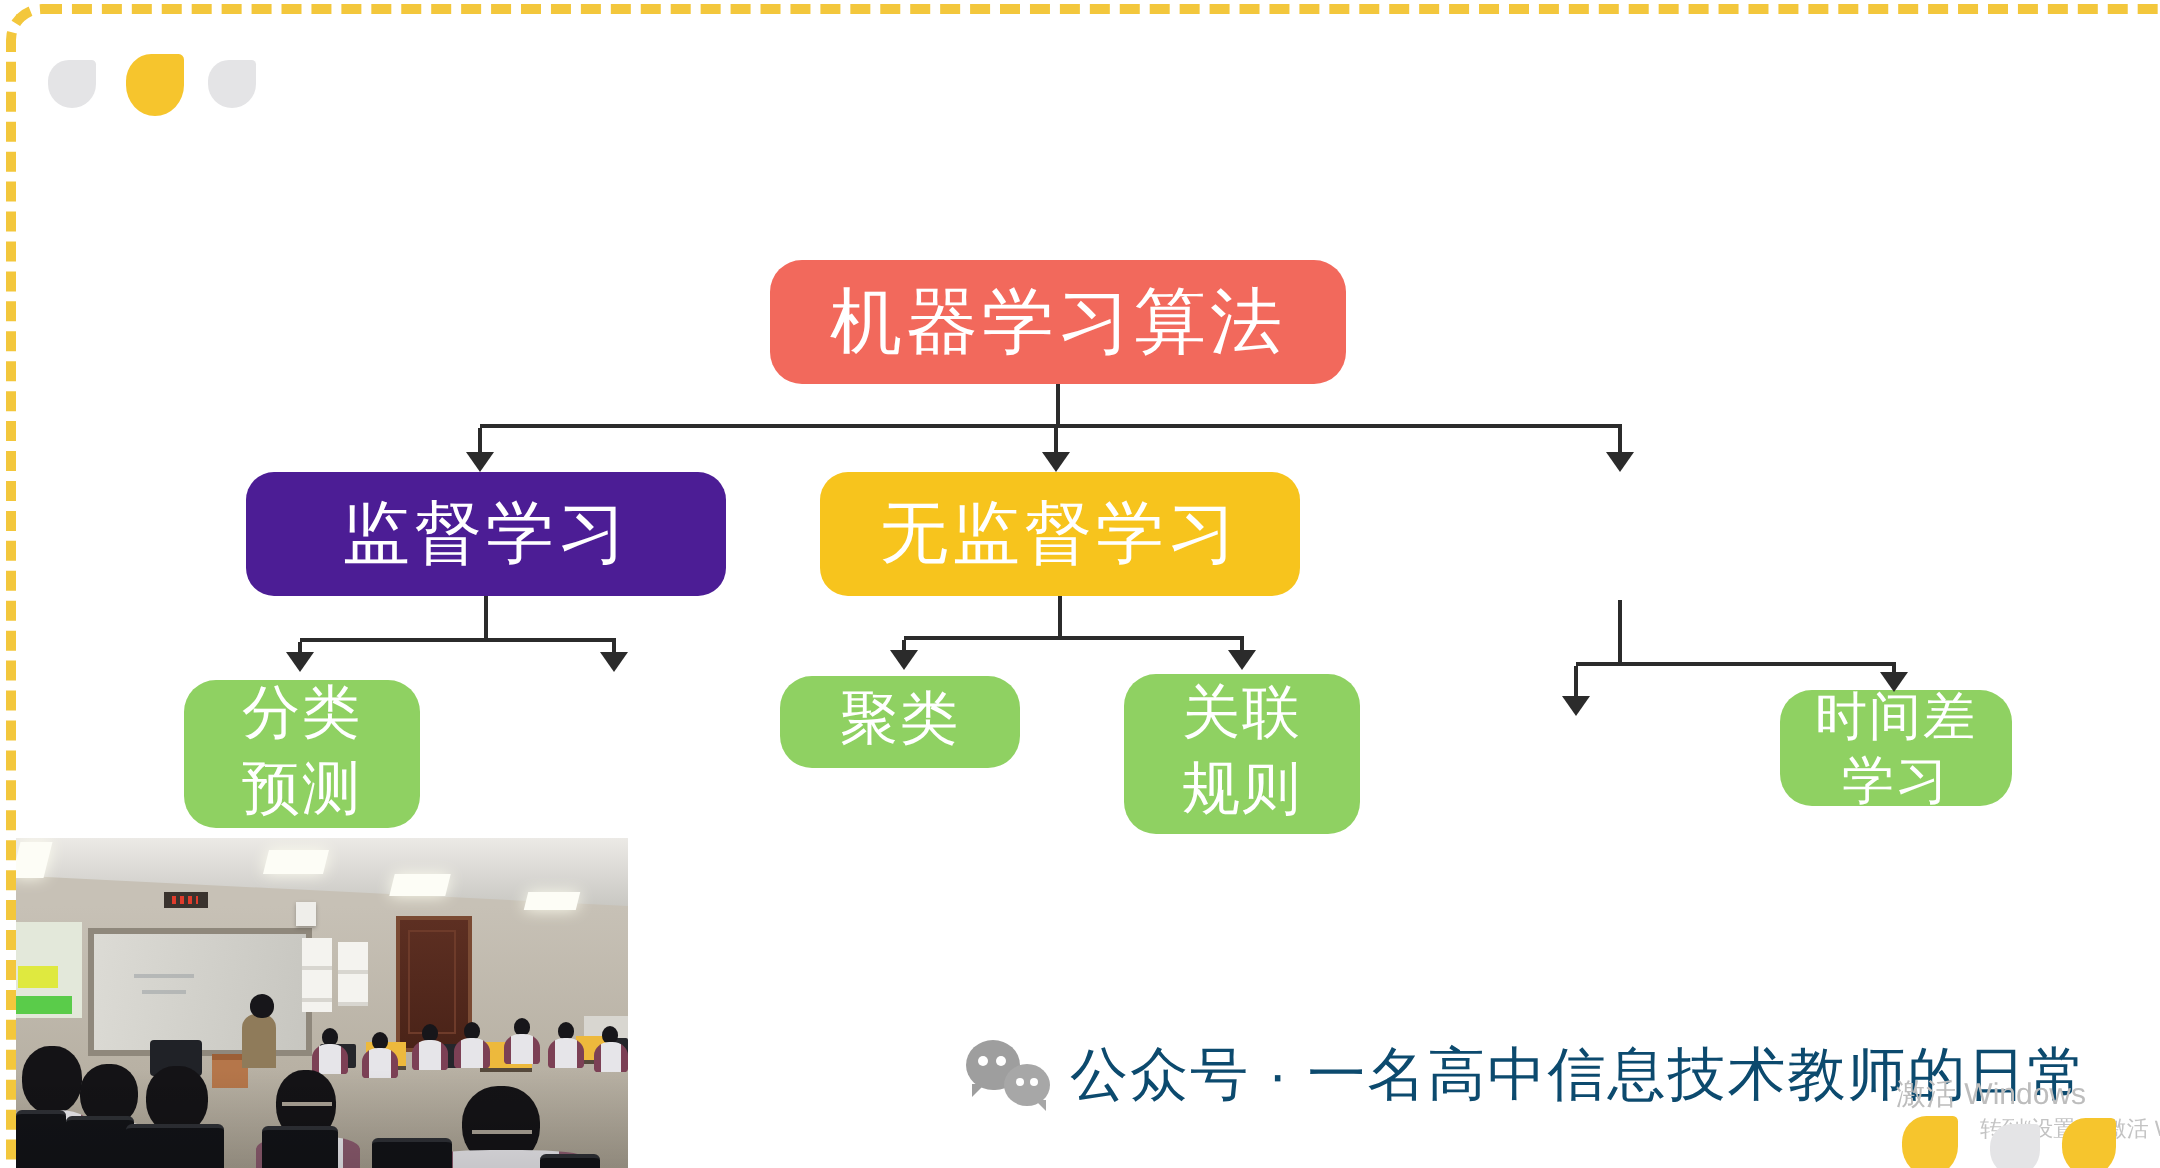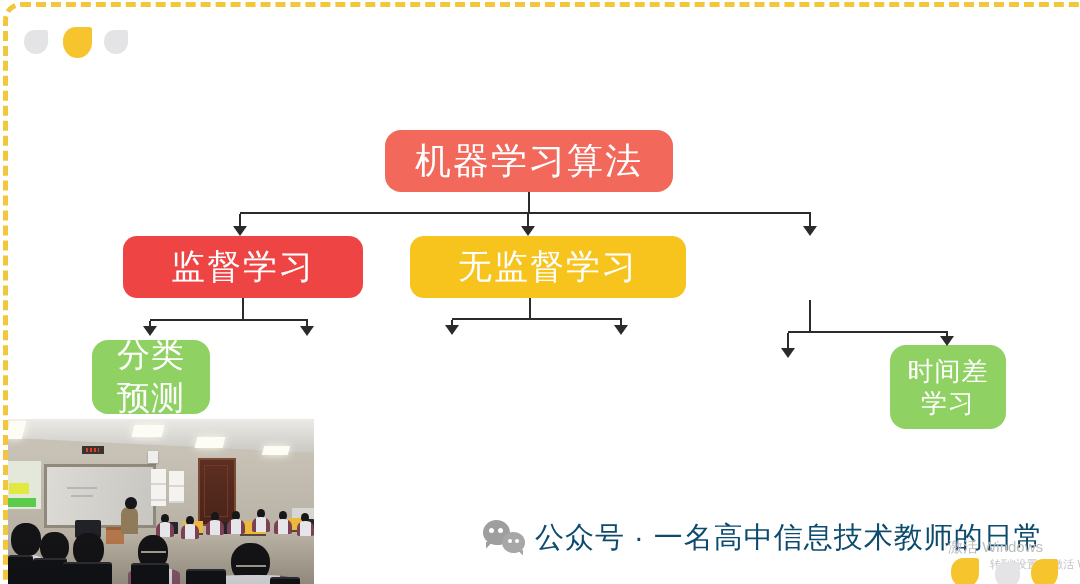--- a/index.html
+++ b/index.html
@@ -23,30 +23,30 @@
     position:absolute;left:140px;top:20px;width:162px;height:42px;background:#F09C26;
     display:flex;align-items:center;justify-content:center;
   }
   .title-box span{font-size:27px;font-weight:bold;color:#262422;letter-spacing:9px;padding-left:9px;}
   
   .node{position:absolute;display:flex;flex-direction:column;align-items:center;justify-content:center;
         color:#fff;text-align:center;}
   .node span{display:block;text-align:center;}
   .node span:empty{display:none;}
   .n-root{left:385px;top:130px;width:288px;height:62px;background:#F2695C;border-radius:16px;font-size:36px;letter-spacing:2px;}
-  .n-b0{left:123px;top:236px;width:240px;height:62px;background:#ef4444;border-radius:14px;font-size:34px;letter-spacing:2px;}
-  .n-b1{left:410px;top:236px;width:276px;height:62px;background:#F7C41D;border-radius:14px;font-size:34px;letter-spacing:2px;}
+  .n-b0{left:123px;top:236px;width:240px;height:62px;background:#4c1d95;border-radius:14px;font-size:34px;letter-spacing:2px;}
+  .n-b1{left:410px;top:236px;width:240px;height:62px;background:#F7C41D;border-radius:14px;font-size:34px;letter-spacing:2px;}
   .n-b2{left:692px;top:238px;width:236px;height:62px;background:#F7C41D;border-radius:14px;font-size:34px;letter-spacing:2px;}
-  .leaf{background:#8FD162;border-radius:16px;font-size:33px;line-height:1.3;letter-spacing:1px;}
+  .leaf{background:#8FD162;border-radius:16px;font-size:29px;line-height:1.3;letter-spacing:1px;}
   .n-l0{left:92px;top:340px;width:118px;height:74px;}
   .n-l1{left:247px;top:341px;width:118px;height:74px;}
   .n-l2{left:390px;top:338px;width:120px;height:46px;}
   .n-l3{left:562px;top:337px;width:118px;height:80px;}
   .n-l4{left:707px;top:362px;width:165px;height:46px;font-size:28px;letter-spacing:0;}
-  .n-l5{left:890px;top:345px;width:116px;height:84px;font-size:26px;line-height:1.25;}
+  .n-l5{left:890px;top:345px;width:116px;height:58px;font-size:26px;line-height:1.25;}
   
   .cl{position:absolute;background:#2B2B2B;}
   .ca{position:absolute;width:0;height:0;border-left:7px solid transparent;border-right:7px solid transparent;border-top:10px solid #2B2B2B;}
   
   #video{position:absolute;left:8px;top:419px;width:306px;height:165px;overflow:hidden;
          background:linear-gradient(180deg,#c7c1b6 34px,#b8b1a4 70%,#a79f90);}
   #video div{position:absolute;}
   .ceiling{left:0;top:0;width:306px;height:34px;background:linear-gradient(180deg,#eceae6,#c9c8c3);
            clip-path:polygon(0 0,100% 0,100% 100%,0 55%);}
   .lightp{background:#fdfdf6;box-shadow:0 0 8px rgba(255,255,240,.95);transform:skewX(-14deg);}
@@ -133,20 +133,28 @@
     <span>监督学习</span>
   </div>
   <div class="node n-b1">
     <span>无监督学习</span>
   </div>
 
   <div class="node leaf n-l0">
     <span>分类</span>
     <span>预测</span>
   </div>
+  <div class="node leaf n-l2">
+    <span>聚类</span>
+
+  </div>
+  <div class="node leaf n-l3">
+    <span>关联</span>
+    <span>规则</span>
+  </div>
   <div class="node leaf n-l5">
     <span>时间差</span>
     <span>学习</span>
   </div>
 
   <div class="cl" style="left:528px;top:192px;width:2px;height:20px;"></div>
   <div class="cl" style="left:240px;top:212px;width:571px;height:2px;"></div>
   <div class="cl" style="left:239px;top:214px;width:2px;height:12px;"></div>
   <div class="ca" style="left:233px;top:226px;"></div>
   <div class="cl" style="left:527px;top:214px;width:2px;height:12px;"></div>

